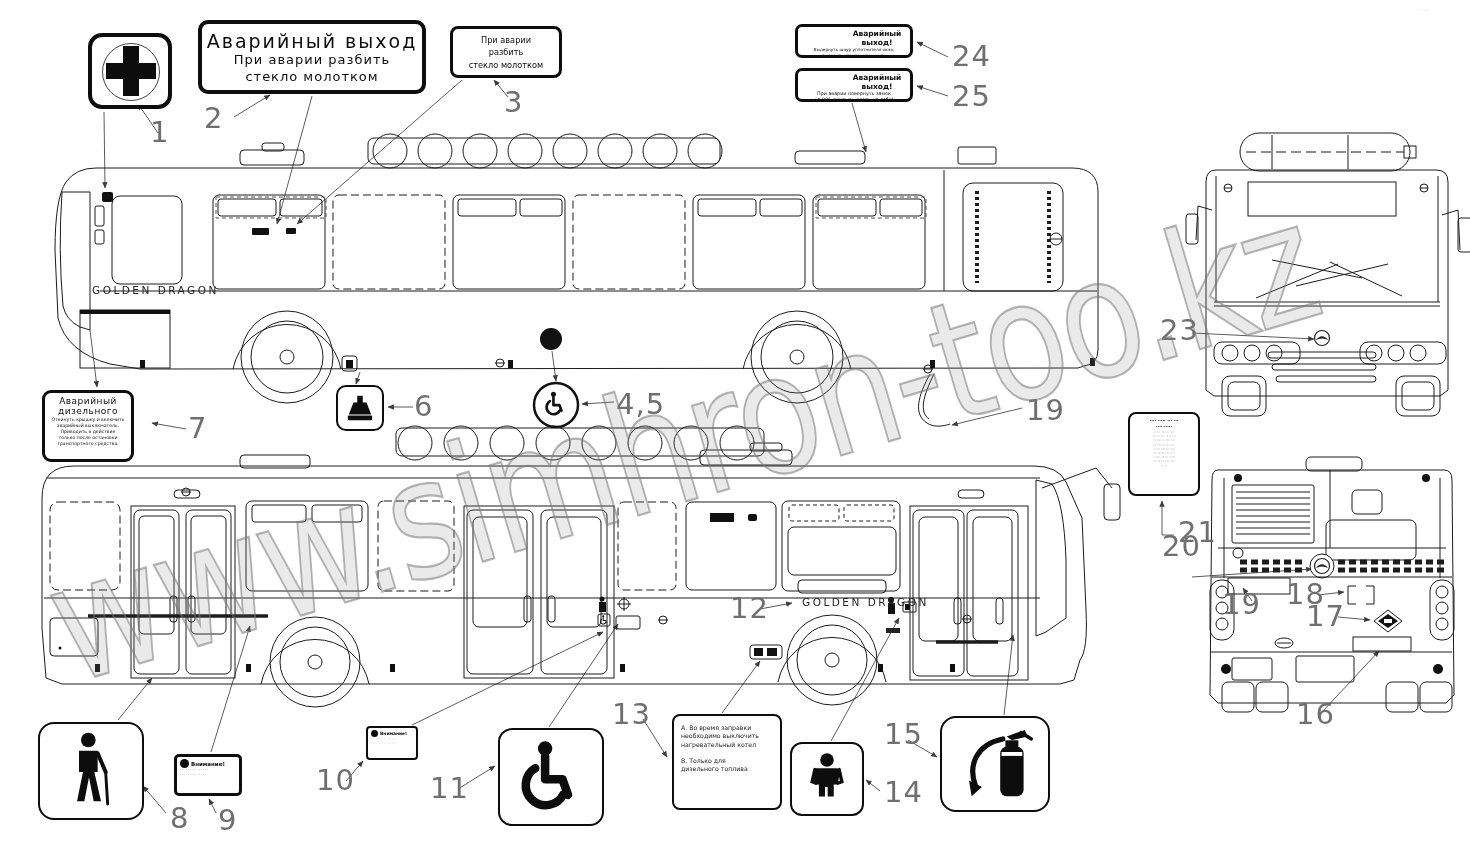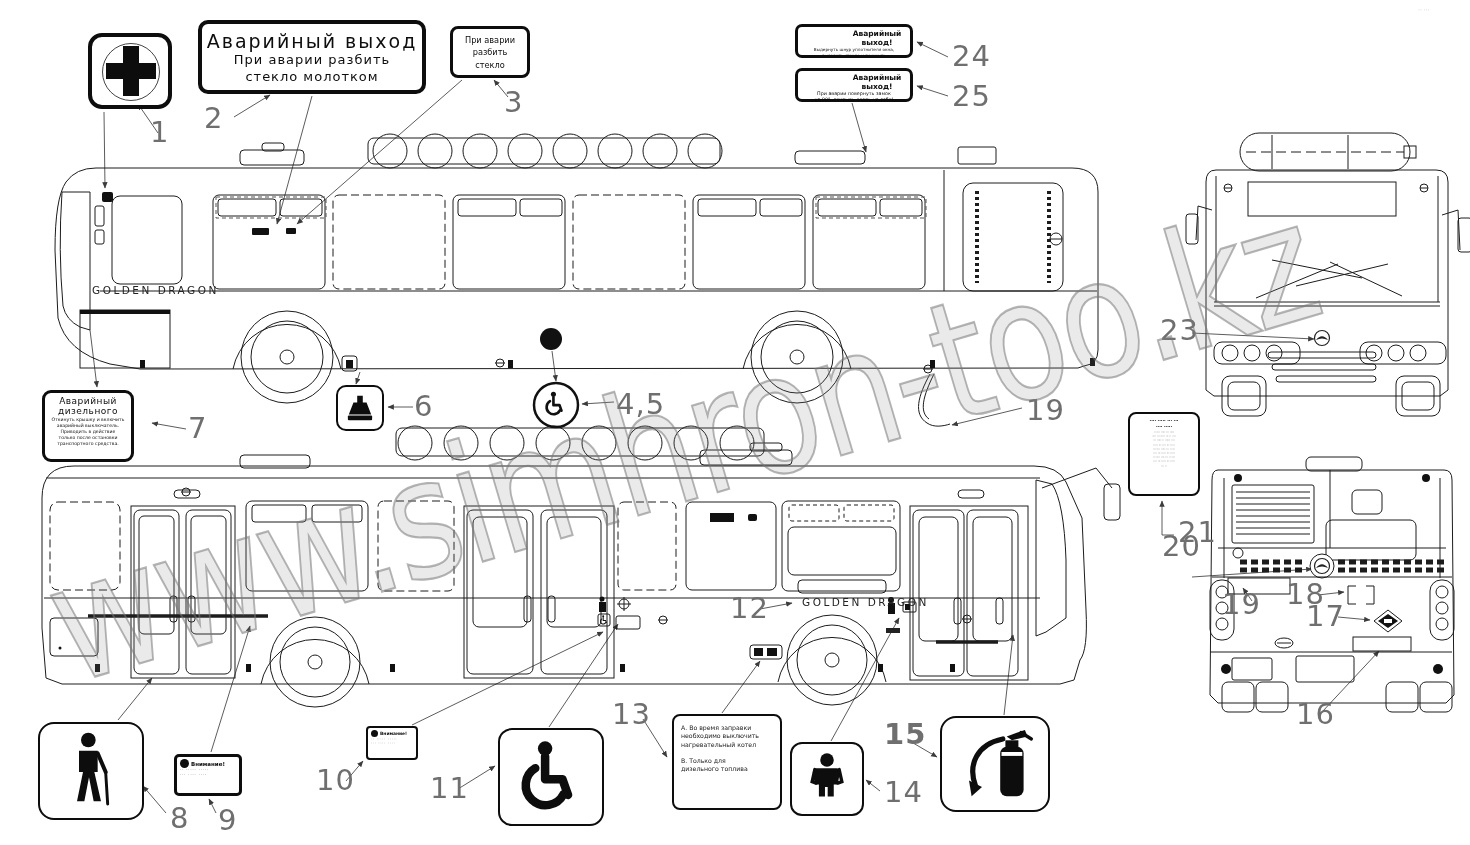--- a/index.html
+++ b/index.html
@@ -12,21 +12,21 @@
   
   .sign{position:absolute;background:#fff;border:3px solid #0d0d0d;border-radius:8px;
         box-sizing:border-box;z-index:3;text-align:center;color:#0d0d0d;overflow:hidden;}
   .s1{left:88px;top:33px;width:84px;height:76px;border-width:4px;border-radius:14px;}
   .s1 .ring{position:absolute;left:10px;top:6px;width:56px;height:56px;border:1px solid #444;border-radius:50%;}
   .s1 .cv{position:absolute;left:31px;top:9px;width:16px;height:50px;background:#0d0d0d;}
   .s1 .ch{position:absolute;left:14px;top:26px;width:50px;height:16px;background:#0d0d0d;}
   .s2{left:198px;top:20px;width:228px;height:74px;border-width:4px;border-radius:10px;padding-top:6px;}
   .s2-title{font-size:19px;letter-spacing:2px;white-space:nowrap;}
   .s2-line{font-size:13px;letter-spacing:1px;line-height:1.3;}
-  .s3{left:450px;top:26px;width:80px;height:52px;border-width:3px;border-radius:8px;padding-top:5px;}
+  .s3{left:450px;top:26px;width:112px;height:52px;border-width:3px;border-radius:8px;padding-top:5px;}
   .s3-line{font-size:8.2px;line-height:1.5;}
   .s24{left:795px;top:24px;width:118px;height:34px;border-width:3px;border-radius:7px;padding-top:2px;}
   .s25{left:795px;top:68px;width:118px;height:34px;border-width:3px;border-radius:7px;padding-top:2px;}
   .splate-title{font-size:7.5px;font-weight:bold;line-height:1.2;margin-left:46px;}
   .splate-line{font-size:4.2px;line-height:1.35;}
   .s25 .splate-line{font-size:4.8px;}
   .s7{left:42px;top:390px;width:92px;height:72px;border-width:3px;border-radius:9px;padding-top:3px;}
   .s7-title{font-size:9px;line-height:1.15;letter-spacing:0.5px;}
   .s7-line{font-size:4.6px;line-height:1.3;}
   .s6{left:336px;top:385px;width:48px;height:46px;border-width:2.5px;border-radius:10px;}
@@ -564,21 +564,21 @@
   <div class="co" style="left:616px;top:390px;">4,5</div>
   <div class="co" style="left:414px;top:392px;">6</div>
   <div class="co" style="left:188px;top:414px;">7</div>
   <div class="co" style="left:170px;top:804px;">8</div>
   <div class="co" style="left:218px;top:806px;">9</div>
   <div class="co" style="left:316px;top:766px;">10</div>
   <div class="co" style="left:430px;top:774px;">11</div>
   <div class="co" style="left:730px;top:594px;">12</div>
   <div class="co" style="left:612px;top:700px;">13</div>
   <div class="co" style="left:884px;top:778px;">14</div>
-  <div class="co" style="left:884px;top:720px;font-weight:bold;">15</div>
+  <div class="co" style="left:884px;top:720px;">15</div>
   <div class="co" style="left:1296px;top:700px;">16</div>
   <div class="co" style="left:1306px;top:602px;">17</div>
   <div class="co" style="left:1286px;top:580px;">18</div>
   <div class="co" style="left:1222px;top:590px;">19</div>
   <div class="co" style="left:1162px;top:532px;">20</div>
   <div class="co" style="left:1178px;top:518px;">21</div>
   <div class="co" style="left:1026px;top:396px;">19</div>
   <div class="co" style="left:1160px;top:316px;">23</div>
   <div class="co" style="left:952px;top:42px;">24</div>
   <div class="co" style="left:952px;top:82px;text-align:center;">25</div>

